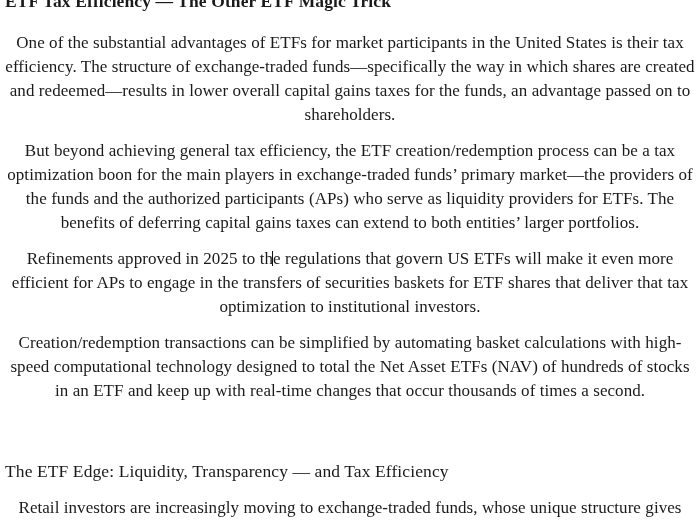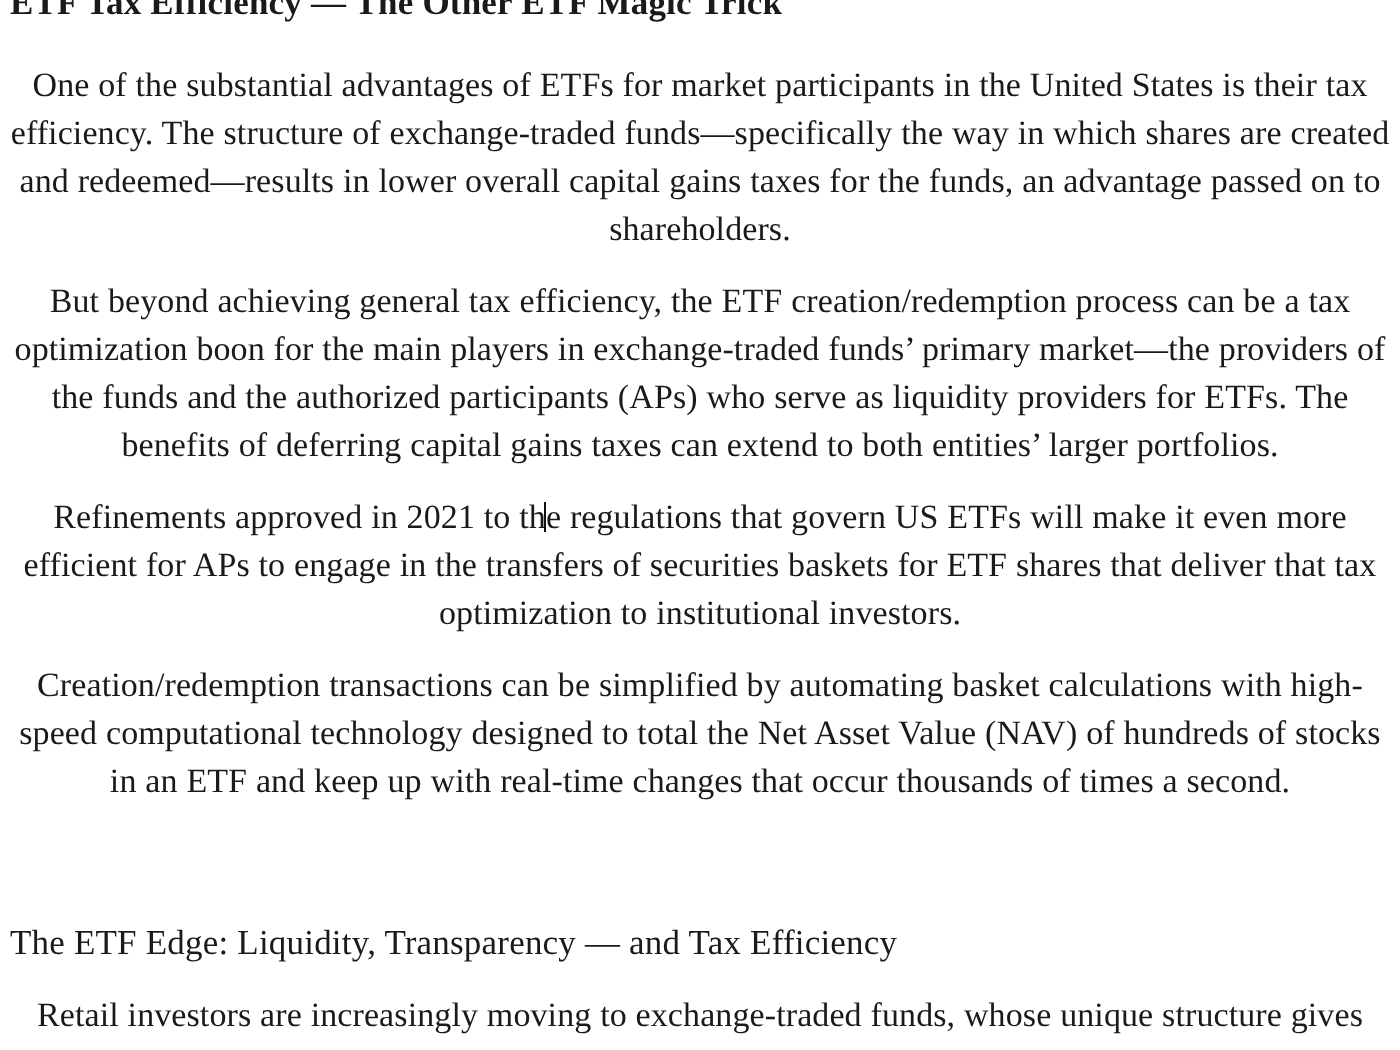--- a/index.html
+++ b/index.html
@@ -85,25 +85,25 @@
     <div class="gap-after-title"></div>
 
     <p class="body-paragraph">One of the substantial advantages of ETFs for market participants in the United States is their tax efficiency. The structure of exchange-traded funds—specifically the way in which shares are created and redeemed—results in lower overall capital gains taxes for the funds, an advantage passed on to shareholders.</p>
 
     <div class="gap-paragraph"></div>
 
     <p class="body-paragraph">But beyond achieving general tax efficiency, the ETF creation/redemption process can be a tax optimization boon for the main players in exchange-traded funds’ primary market—the providers of the funds and the authorized participants (APs) who serve as liquidity providers for ETFs. The benefits of deferring capital gains taxes can extend to both entities’ larger portfolios.</p>
 
     <div class="gap-paragraph"></div>
 
-    <p class="body-paragraph"><span>Refinements approved in 2021 to th</span><span class="text-caret"></span><span>e regulations that govern US ETFs will make it even more efficient for APs to engage in the transfers of securities baskets for ETF shares that deliver that tax optimization to institutional investors.</span></p>
+    <p class="body-paragraph"><span>Refinements approved in 2025 to th</span><span class="text-caret"></span><span>e regulations that govern US ETFs will make it even more efficient for APs to engage in the transfers of securities baskets for ETF shares that deliver that tax optimization to institutional investors.</span></p>
 
     <div class="gap-paragraph"></div>
 
-    <p class="body-paragraph">Creation/redemption transactions can be simplified by automating basket calculations with high-speed computational technology designed to total the Net Asset Value (NAV) of hundreds of stocks in an ETF and keep up with real-time changes that occur thousands of times a second.</p>
+    <p class="body-paragraph">Creation/redemption transactions can be simplified by automating basket calculations with high-speed computational technology designed to total the Net Asset ETFs (NAV) of hundreds of stocks in an ETF and keep up with real-time changes that occur thousands of times a second.</p>
 
     <div class="gap-before-section"></div>
 
     <h2 class="section-heading">The ETF Edge: Liquidity, Transparency — and Tax Efficiency</h2>
 
     <div class="gap-after-section"></div>
 
     <p class="body-paragraph">Retail investors are increasingly moving to exchange-traded funds, whose unique structure gives them advantages over more established mutual funds. Because ETFs can be traded on exchanges like individual stocks, they are more liquid and their prices more transparent as they change over the course of a trading session. In addition, ETFs generally generate lower administrative costs.</p>
 
   </div>

